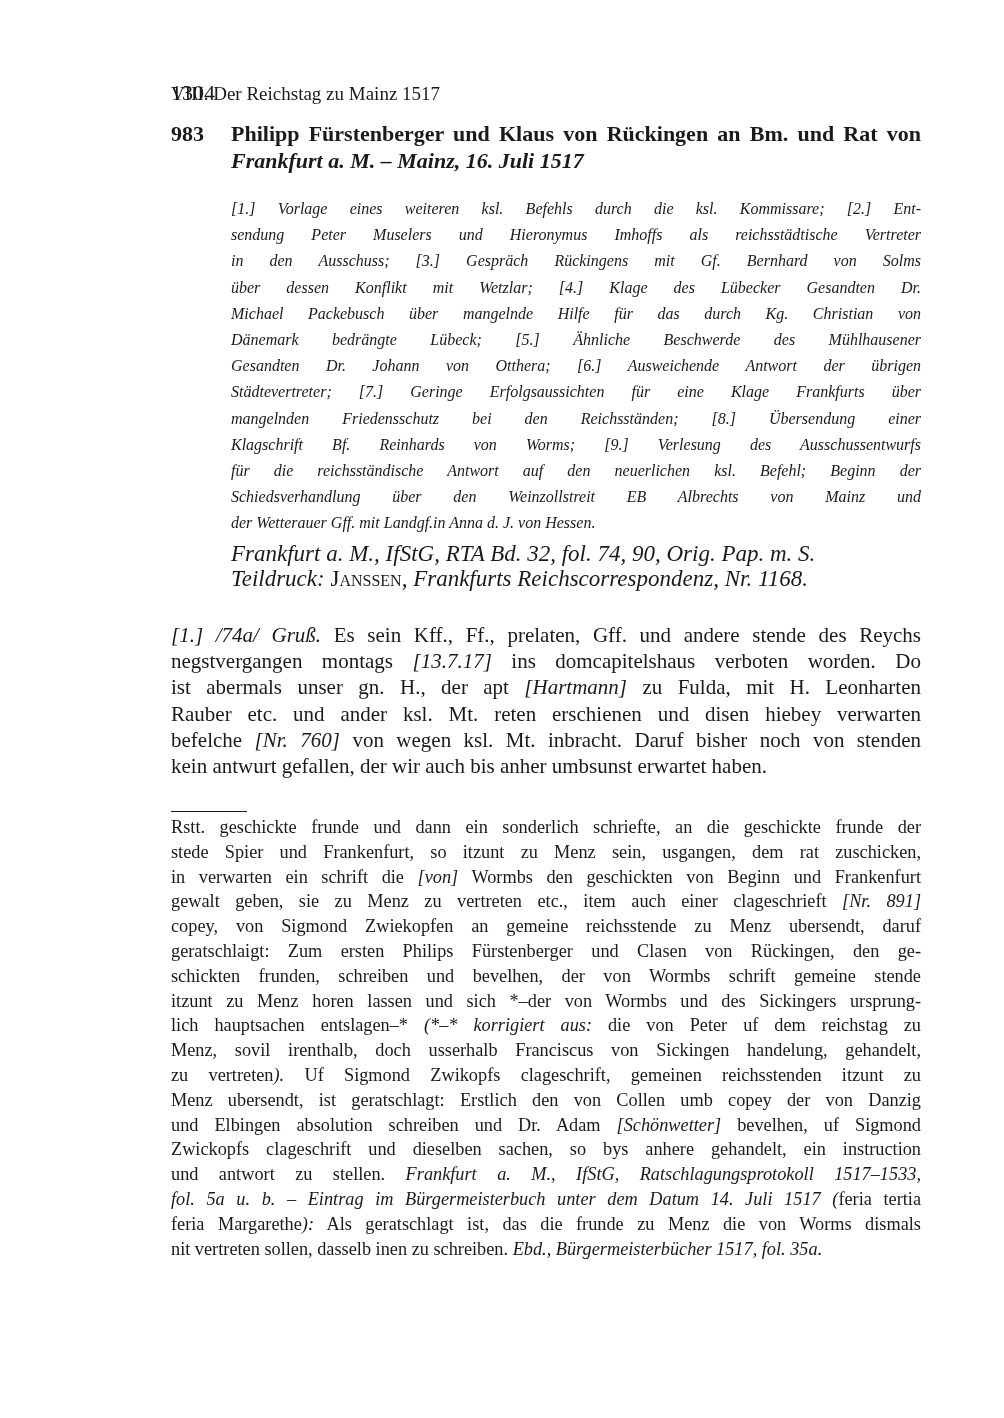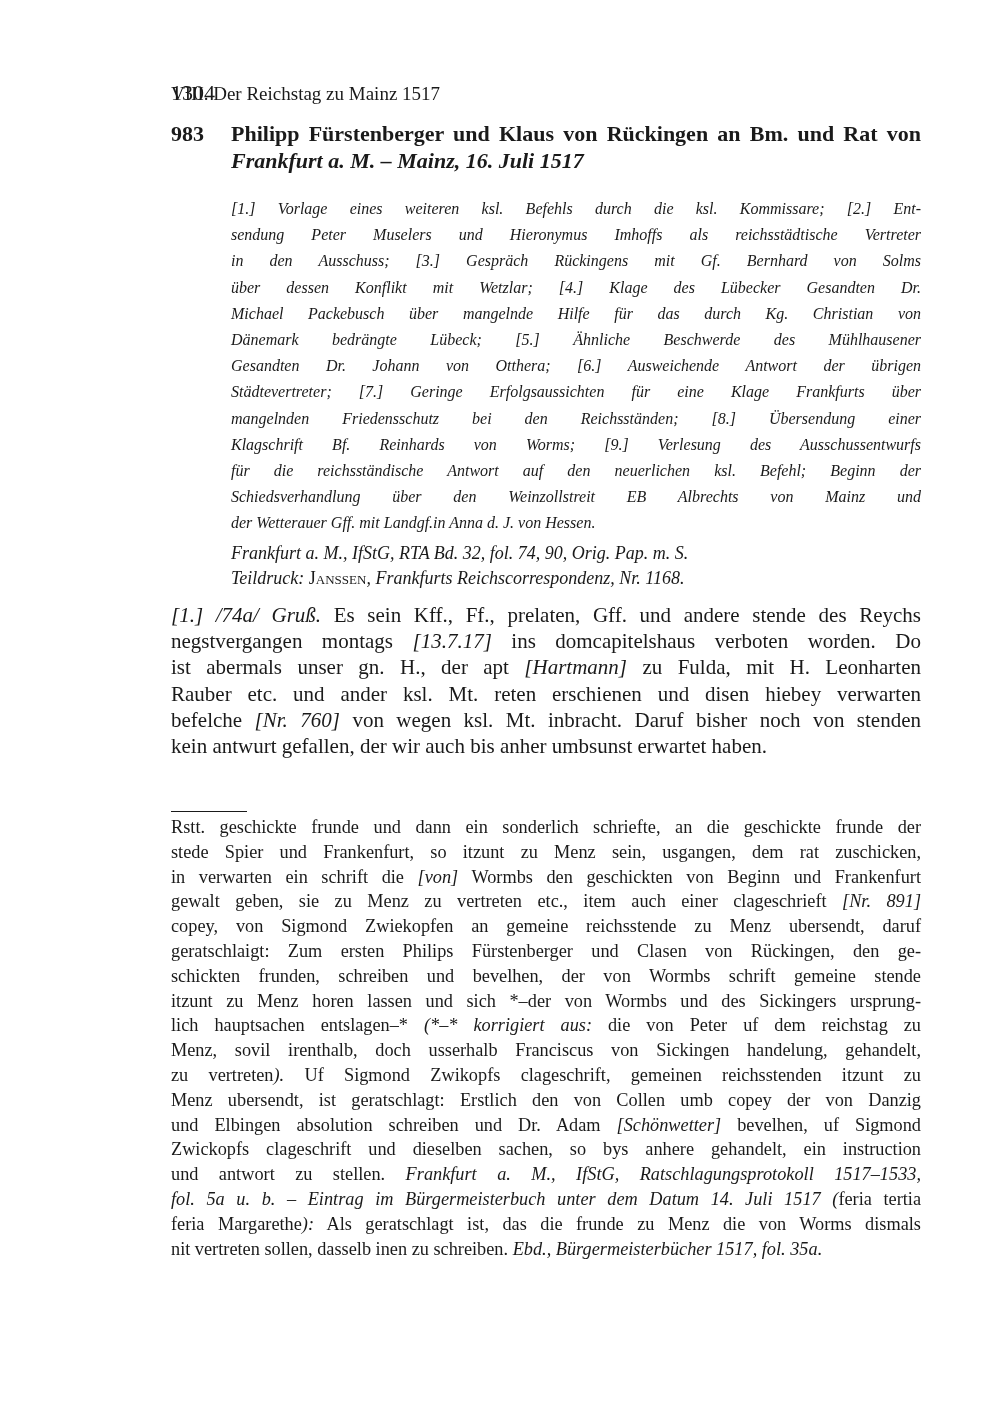--- a/index.html
+++ b/index.html
@@ -18,25 +18,25 @@
 
   
   #doc-number { left: 160px; top: 120px; font-size: 22px; font-weight: bold; line-height: 27px; }
   #doc-title { left: 220px; width: 690px; top: 120px; font-size: 22px; font-weight: bold; line-height: 27px; }
 
   
   #regest { left: 220px; width: 690px; top: 196px; font-size: 16px; line-height: 26.2px; font-style: italic; text-align: justify; }
   .rl { display: block; white-space: nowrap; text-align-last: justify; }
   .rl.last { text-align-last: left; font-style: italic; }
 
-  #sources { left: 220px; width: 690px; top: 541px; font-size: 18px; line-height: 25px; font-style: italic; }
+  #sources { left: 220px; width: 690px; top: 541px; font-size: 23px; line-height: 25px; font-style: italic; }
   .sl { display: block; white-space: nowrap; }
 
   
-  #main-text { left: 160px; width: 750px; top: 602px; font-size: 21px; line-height: 26.2px; }
+  #main-text { left: 160px; width: 750px; top: 622px; font-size: 21px; line-height: 26.2px; }
   .ml { display: block; white-space: nowrap; text-align-last: justify; }
   .ml.last { text-align-last: left; }
 
   
   #footnote-rule { left: 160px; top: 811px; width: 76px; height: 1px; background: #1a1a1a; }
 
   
   #footnote { left: 160px; width: 750px; top: 815px; font-size: 18.3px; line-height: 24.8px; }
   .fl { display: block; white-space: nowrap; text-align-last: justify; }
   .fl.last { text-align-last: left; }

